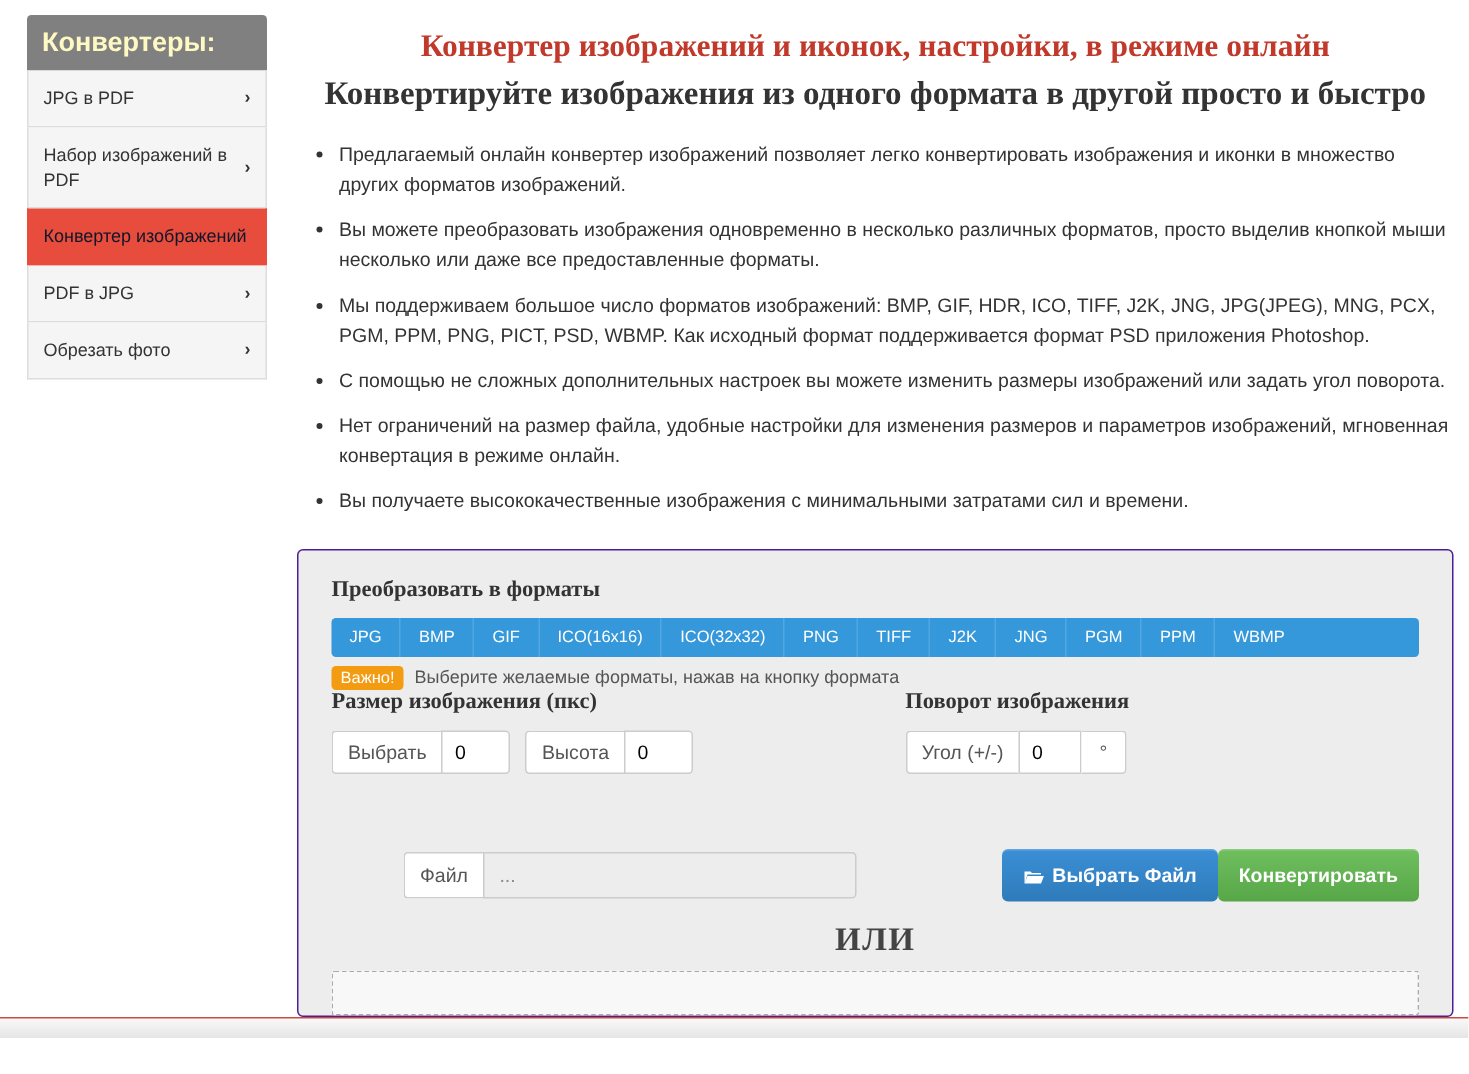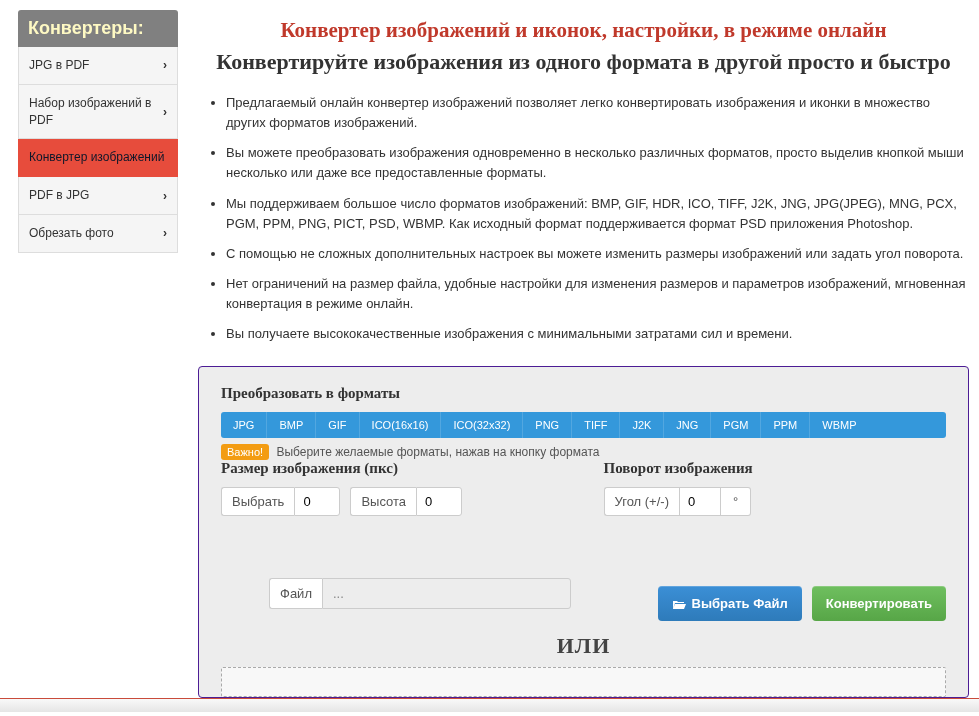--- a/index.html
+++ b/index.html
@@ -199,23 +199,21 @@
     flex: 1;
     background: #ededed;
     border: 1px solid #ccc;
     padding: 7px 10px;
     font-size: 13px;
     color: #888;
     border-radius: 0 3px 3px 0;
   }
   .action-buttons {
     display: flex;
-    gap: 10px;
     margin-left: auto;
-    margin-top: 20px;
   }
   .btn {
     border: none;
     border-radius: 4px;
     padding: 10px 14px;
     font-size: 13px;
     font-weight: bold;
     color: #fff;
     cursor: pointer;
     display: inline-flex;

